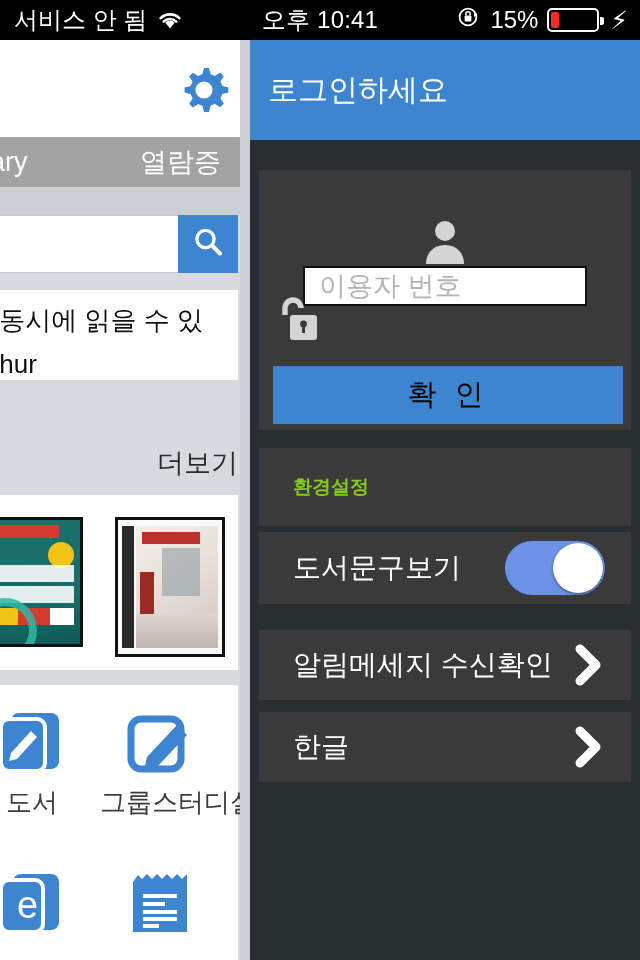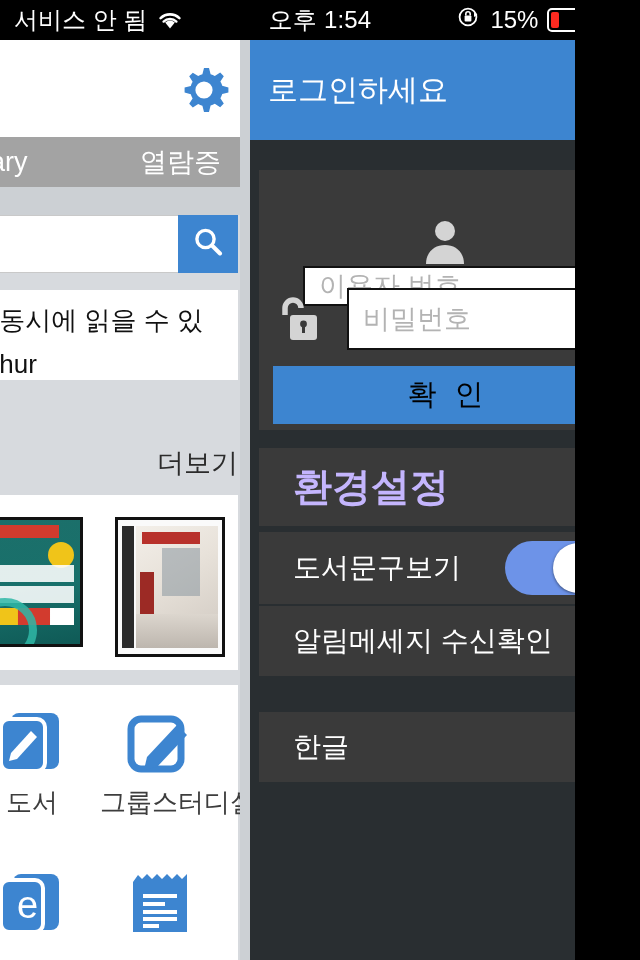--- a/index.html
+++ b/index.html
@@ -2,21 +2,21 @@
 <html><head>
 <meta charset="utf-8">
 <style>
   * { margin:0; padding:0; box-sizing:border-box; }
   html,body {
     width:640px; height:960px; overflow:hidden;
     background:#000;
     font-family:"Liberation Sans","DejaVu Sans",sans-serif;
     -webkit-font-smoothing:antialiased;
   }
-  #screen { position:relative; width:575px; height:960px; overflow:hidden; background:#d7dade; }
+  #screen { position:relative; width:640px; height:960px; overflow:hidden; background:#d7dade; }
 
   
   .statusbar {
     position:absolute; top:0; left:0; width:640px; height:40px;
     background:#000; color:#fff;
     display:flex; align-items:center;
     font-size:24px;
   }
   .sb-left { position:absolute; left:14px; display:flex; align-items:center; gap:10px; }
   .sb-center { position:absolute; left:0; width:640px; text-align:center; font-weight:500; letter-spacing:.2px;}
@@ -139,31 +139,31 @@
     font-size:27px; color:#b3b3b3;
   }
   .submit{
     position:absolute; top:196px; left:14px; width:350px; height:58px;
     background:#3d85d0; color:#000000; font-size:29px;
     display:flex; align-items:center; justify-content:center;
     letter-spacing:5px;
   }
   .section-hd{
     position:absolute; top:408px; left:9px; width:372px; height:78px;
-    background:#3a3a3a; color:#c4b5fd; font-size:39px; font-weight:bold;
+    background:#3a3a3a; color:#84cc16; font-size:19px; font-weight:bold;
     display:flex; align-items:center; padding-left:34px;
   }
   .row{
     position:absolute; left:9px; width:372px; height:70px;
     background:#3a3a3a; color:#fff; font-size:28px;
     display:flex; align-items:center; padding-left:34px; padding-right:26px;
   }
   .row .label{ flex:1; white-space:nowrap; }
   .row.r-toggle{ top:492px; height:72px; }
-  .row.r-noti  { top:566px; }
+  .row.r-noti  { top:590px; }
   .row.r-lang  { top:672px;gap:32px; }
   .row.r-ver   { top:710px; }
   .row.r-mail  { top:782px; }
   .row .ver-val{ margin-left:22px; }
   .toggle{
     position:relative; width:100px; height:54px; border-radius:27px;
     background:#6d93e8;
   }
   .toggle .knob{
     position:absolute; top:2px; right:2px; width:50px; height:50px;
@@ -181,21 +181,21 @@
     <div class="sb-left">
       <span>서비스 안 됨</span>
       <span class="wifi">
         <svg width="26" height="20" viewBox="0 0 26 20">
           <path d="M13 18.5 L8.2 12.4 a7.6 7.6 0 0 1 9.6 0 Z" fill="#fff"></path>
           <path d="M3.6 8.1 a13.6 13.6 0 0 1 18.8 0" stroke="#fff" stroke-width="2.6" fill="none" stroke-linecap="round"></path>
           <path d="M6.6 11.6 a9.2 9.2 0 0 1 12.8 0" stroke="#fff" stroke-width="2.4" fill="none" stroke-linecap="round"></path>
         </svg>
       </span>
     </div>
-    <div class="sb-center">오후 1:54</div>
+    <div class="sb-center">오후 10:41</div>
     <div class="sb-right">
       <span>
         <svg width="24" height="24" viewBox="0 0 24 24">
           <circle cx="11" cy="12" r="8.4" stroke="#fff" stroke-width="1.8" fill="none"></circle>
           <rect x="7.6" y="10.6" width="6.8" height="6" rx="1" fill="#fff"></rect>
           <path d="M8.8 10.6 v-1.6 a2.2 2.2 0 0 1 4.4 0 v1.6" stroke="#fff" stroke-width="1.6" fill="none"></path>
           <path d="M17 7.6 l3.4 2.2 -3.4 2.2 z" fill="#fff"></path>
         </svg>
       </span>
       <span>15%</span>
@@ -330,21 +330,20 @@
       </div>
       <div class="field-row r2">
         <div class="field-ico">
           <svg width="44" height="50" viewBox="0 0 44 50">
             <rect x="9" y="21" width="27" height="25" rx="3" fill="#d4d4d4"></rect>
             <path d="M14 21 v-7 a8 8 0 0 1 16 0" stroke="#d4d4d4" stroke-width="5.5" fill="none" transform="translate(-10,0)"></path>
             <circle cx="22.5" cy="30" r="3.4" fill="#3a3a3a"></circle>
             <rect x="21" y="32" width="3" height="7" fill="#3a3a3a"></rect>
           </svg>
         </div>
-        <div class="field-in">비밀번호</div>
       </div>
       <div class="submit">확 인</div>
     </div>
 
     <div class="section-hd">환경설정</div>
 
     <div class="row r-toggle">
       <span class="label">도서문구보기</span>
       <span class="toggle">
         <i class="knob"></i>

